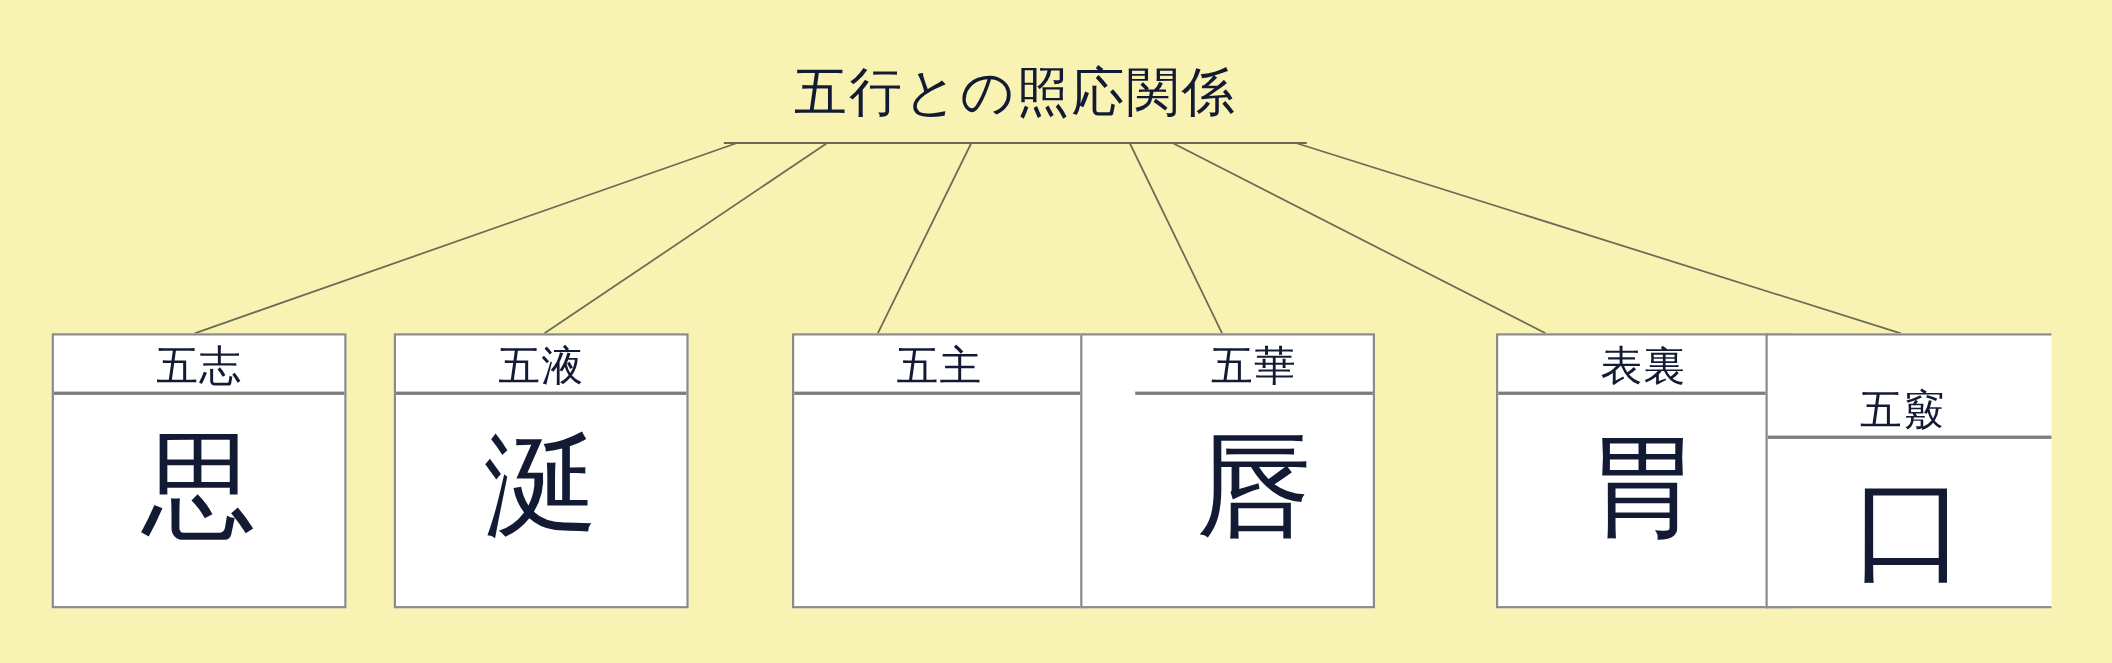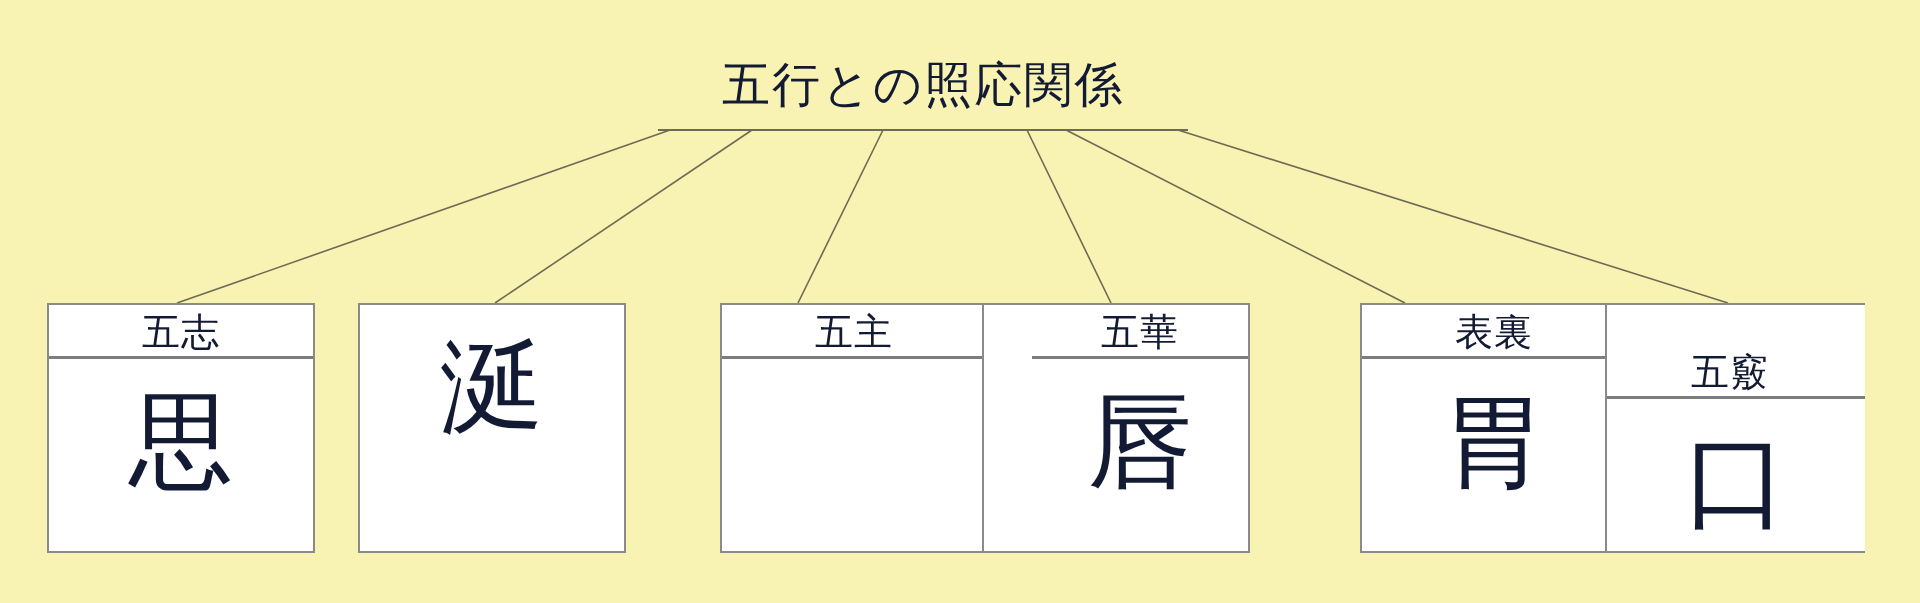--- a/index.html
+++ b/index.html
@@ -84,20 +84,21 @@
   <line x1="1066" y1="130" x2="1405" y2="303" stroke="#6f6a55" stroke-width="1.6"></line>
   <line x1="1178" y1="130" x2="1728" y2="303" stroke="#6f6a55" stroke-width="1.6"></line>
 </svg>
 
 <div class="box" style="left:47px;">
   <div class="header">五志</div>
   <div class="value">思</div>
 </div>
 
 <div class="box" style="left:358px;">
+  <div class="header">五液</div>
   <div class="value">涎</div>
 </div>
 
 <div class="box" style="left:680px;margin-left:40px;">
   <div class="header">五主</div>
 </div>
 
 <div class="box" style="left:982px;padding-left:48px;">
   <div class="header">五華</div>
   <div class="value">唇</div>

